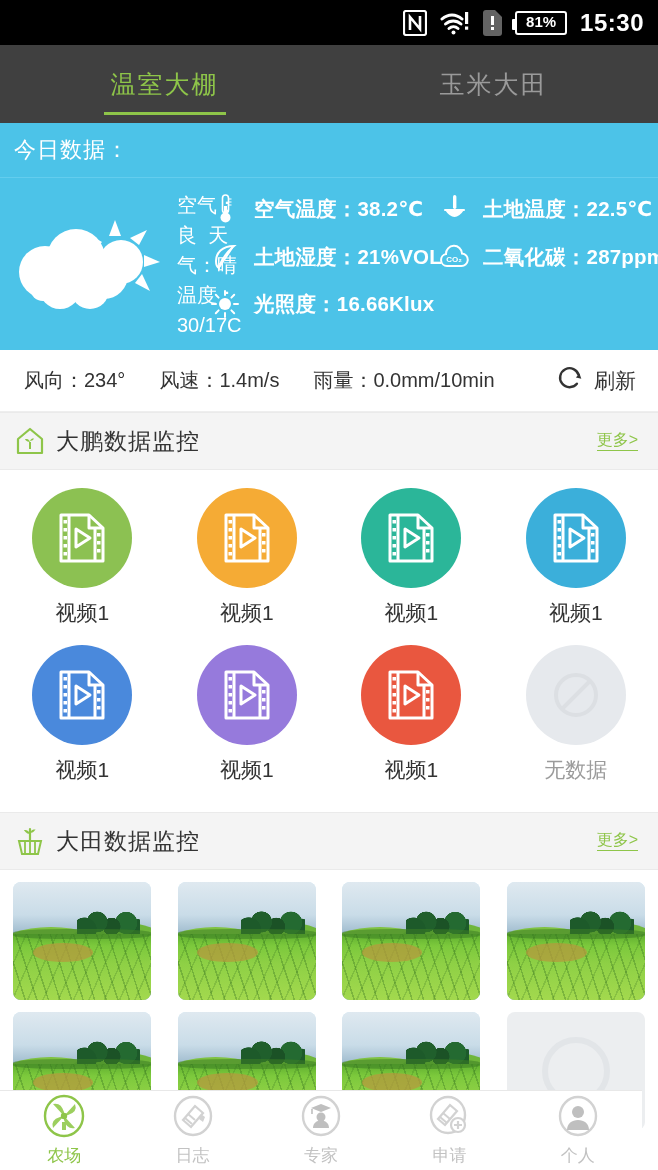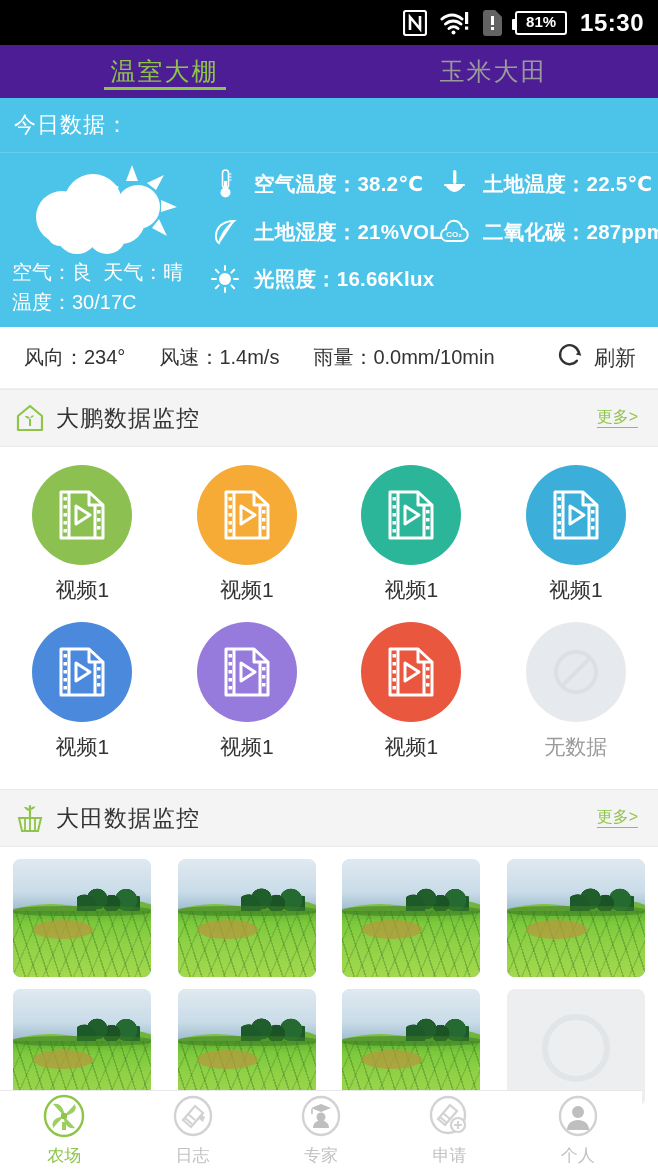--- a/index.html
+++ b/index.html
@@ -22,40 +22,40 @@
     border:2px solid #fff; border-radius:3px; height:24px; min-width:52px;
     color:#fff; font-size:15px; font-weight:bold; position:relative; padding:0 3px;
   }
   .batt:before {
     content:""; position:absolute; left:-5px; top:6px; width:3px; height:11px;
     background:#fff; border-radius:1px 0 0 1px;
   }
   .clock { color:#fff; font-size:24px; font-weight:bold; letter-spacing:.5px; }
 
   
-  .tabs { height:53px; display:flex; background:#4c1d95; }
+  .tabs { height:78px; display:flex; background:#404040; }
   .tab {
     flex:1; display:flex; flex-direction:column; align-items:center;
     justify-content:center; position:relative;
   }
   .tab span { font-size:25px; color:#9a9a9a; letter-spacing:2px; }
   .tab.active span { color:#8ec549; }
   .tab .underline {
     position:absolute; bottom:8px; width:122px; height:3px; background:#8ec549;
   }
 
   
   .panel { background:#4cc3e8; color:#fff; }
   .panel-title {
     font-size:22px; padding:12px 14px 12px; letter-spacing:1px;
     border-bottom:1px solid #63cdee;
   }
   .panel-body { display:flex; padding:6px 0 10px 0; }
   .wx {
-    width:198px; flex:none; display:flex; flex-direction:column;
+    width:198px; flex:none; display:flex; flex-direction:row;
     align-items:center; padding-top:4px;
   }
   .wx-icon { width:165px; height:92px; position:relative; }
   .wx-text { font-size:20px; line-height:1.5; padding:2px 0 0 12px; align-self:flex-start; }
   .sep { width:1px; background:#8ad6f0; margin:8px 0 6px 0; }
   .metrics { flex:1; padding:10px 4px 0 12px; }
   .mrow { display:flex; align-items:flex-start; margin-bottom:19px;font-weight:bold; }
   .mcell { display:flex; align-items:center; width:50%; }
   .mcell .mi {
     width:30px; flex:none; display:flex; align-items:center; justify-content:center;

